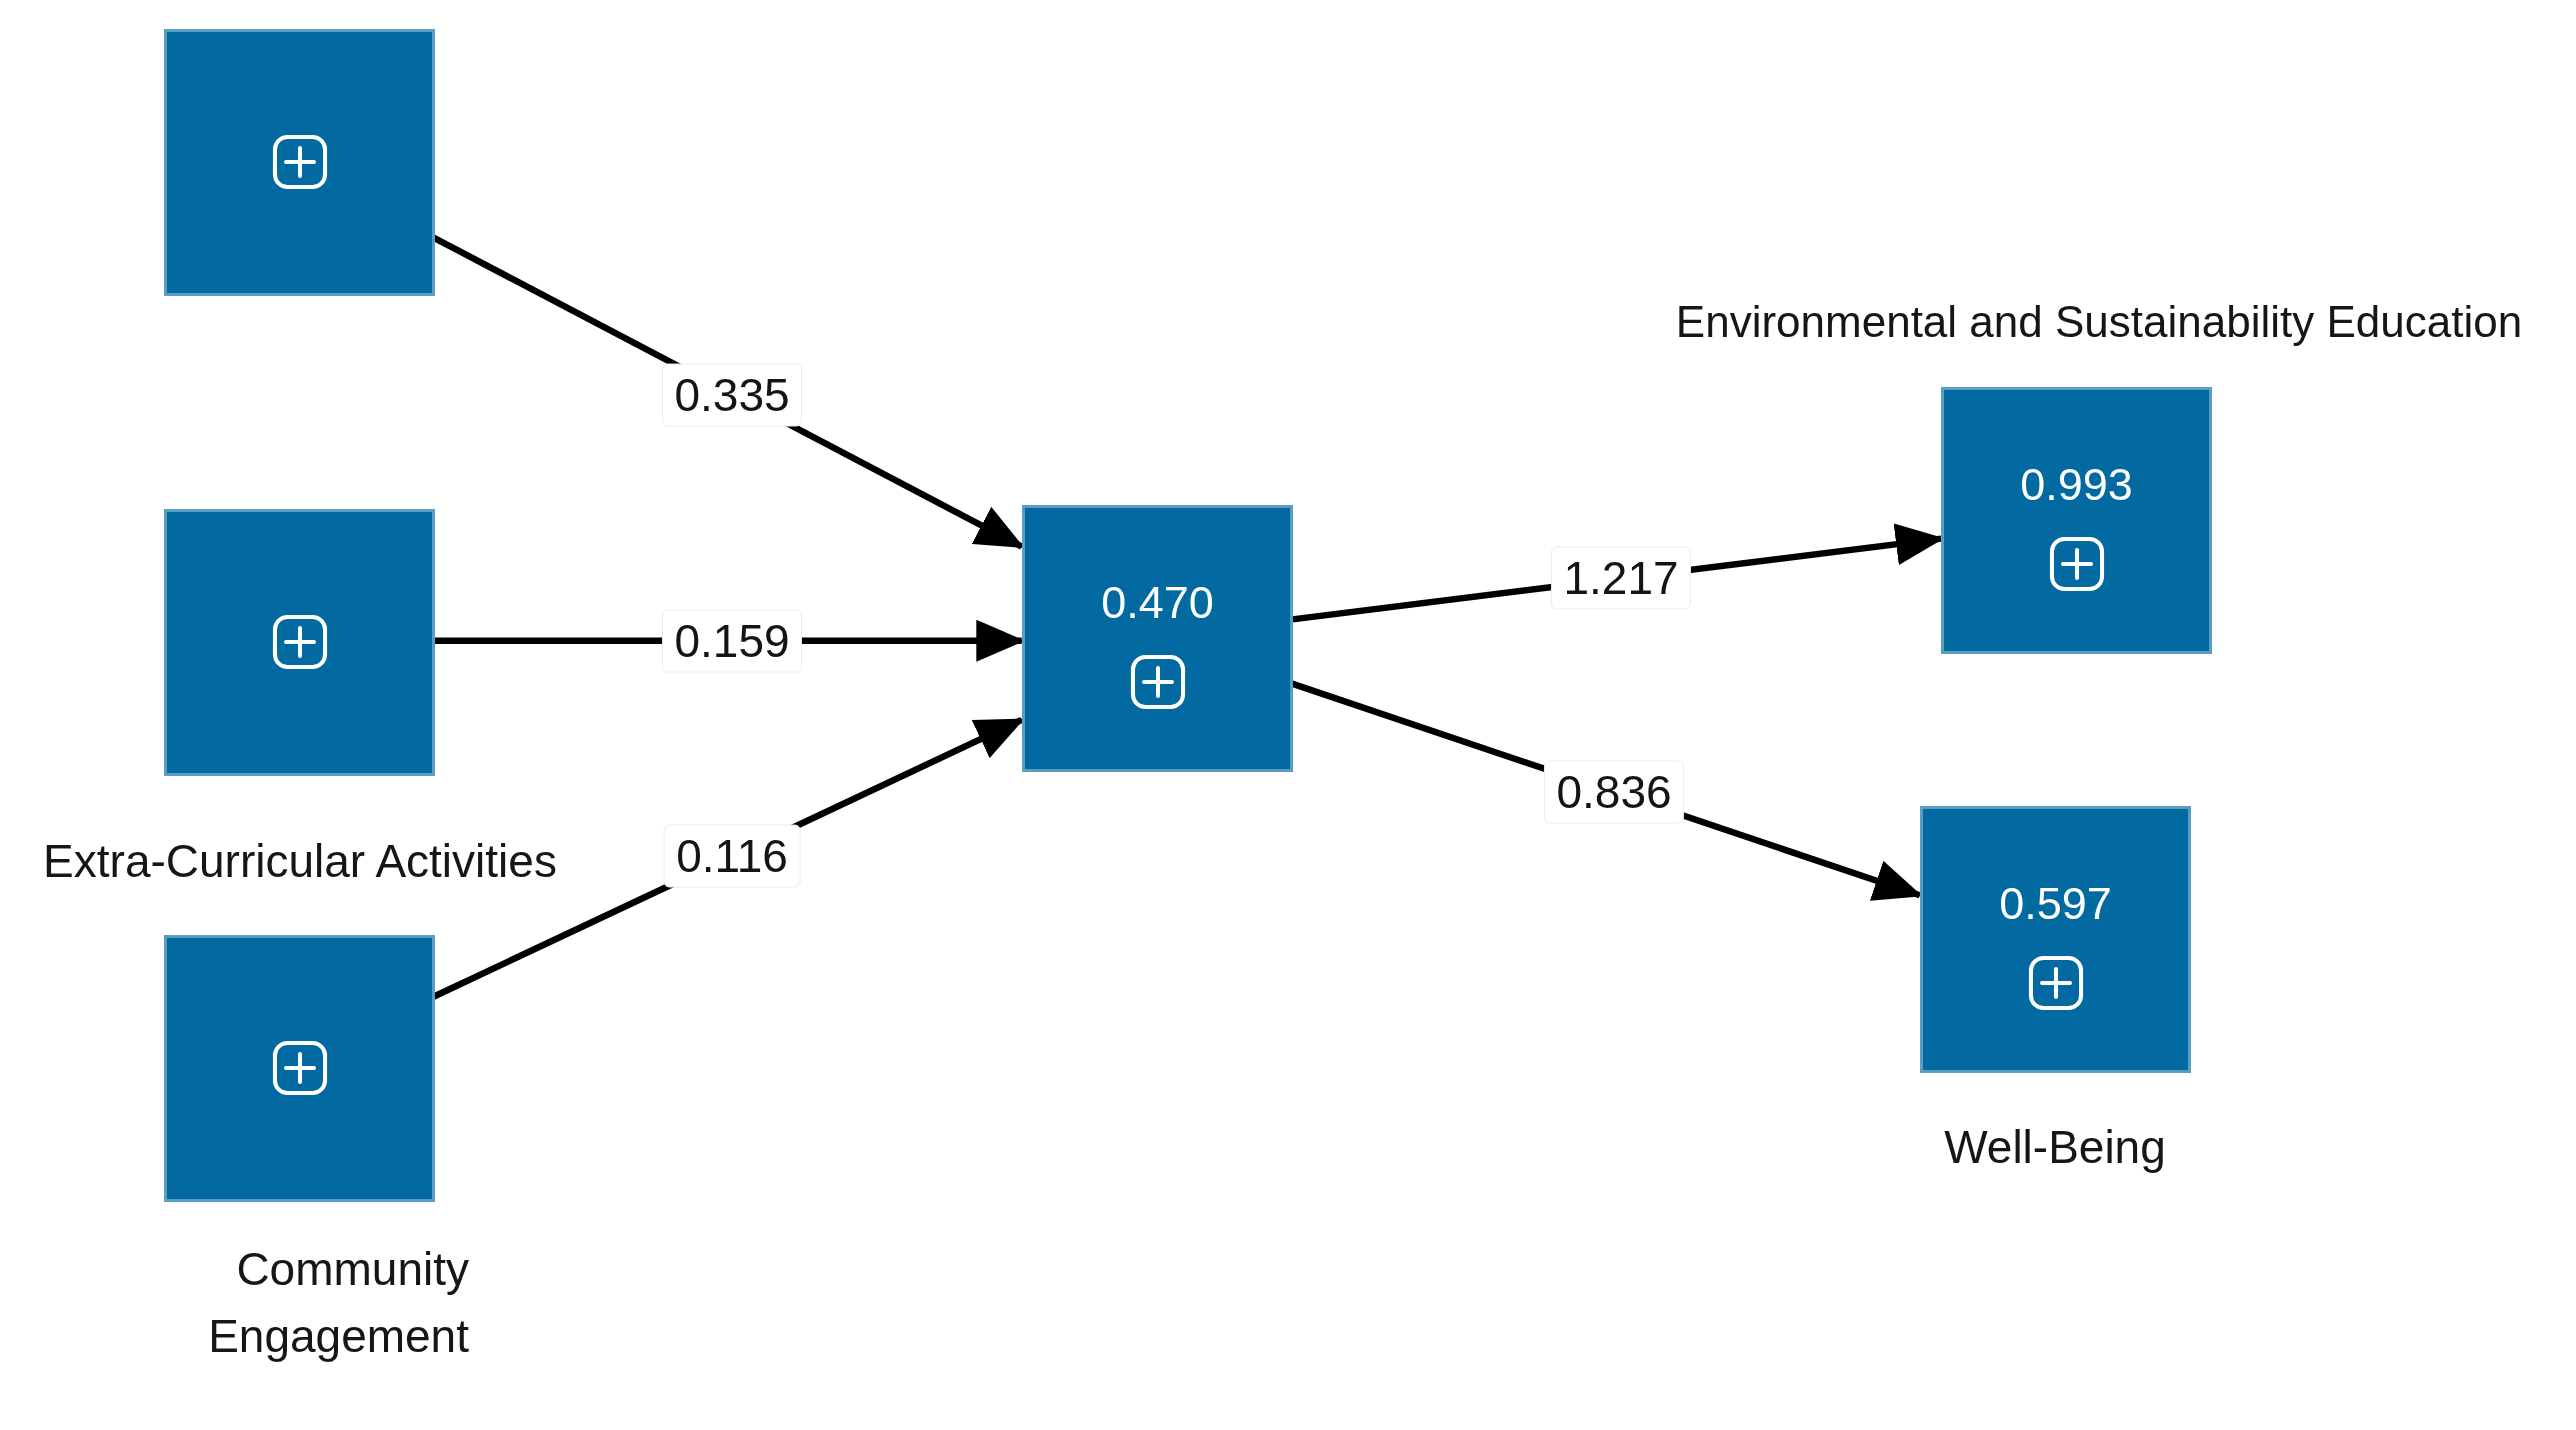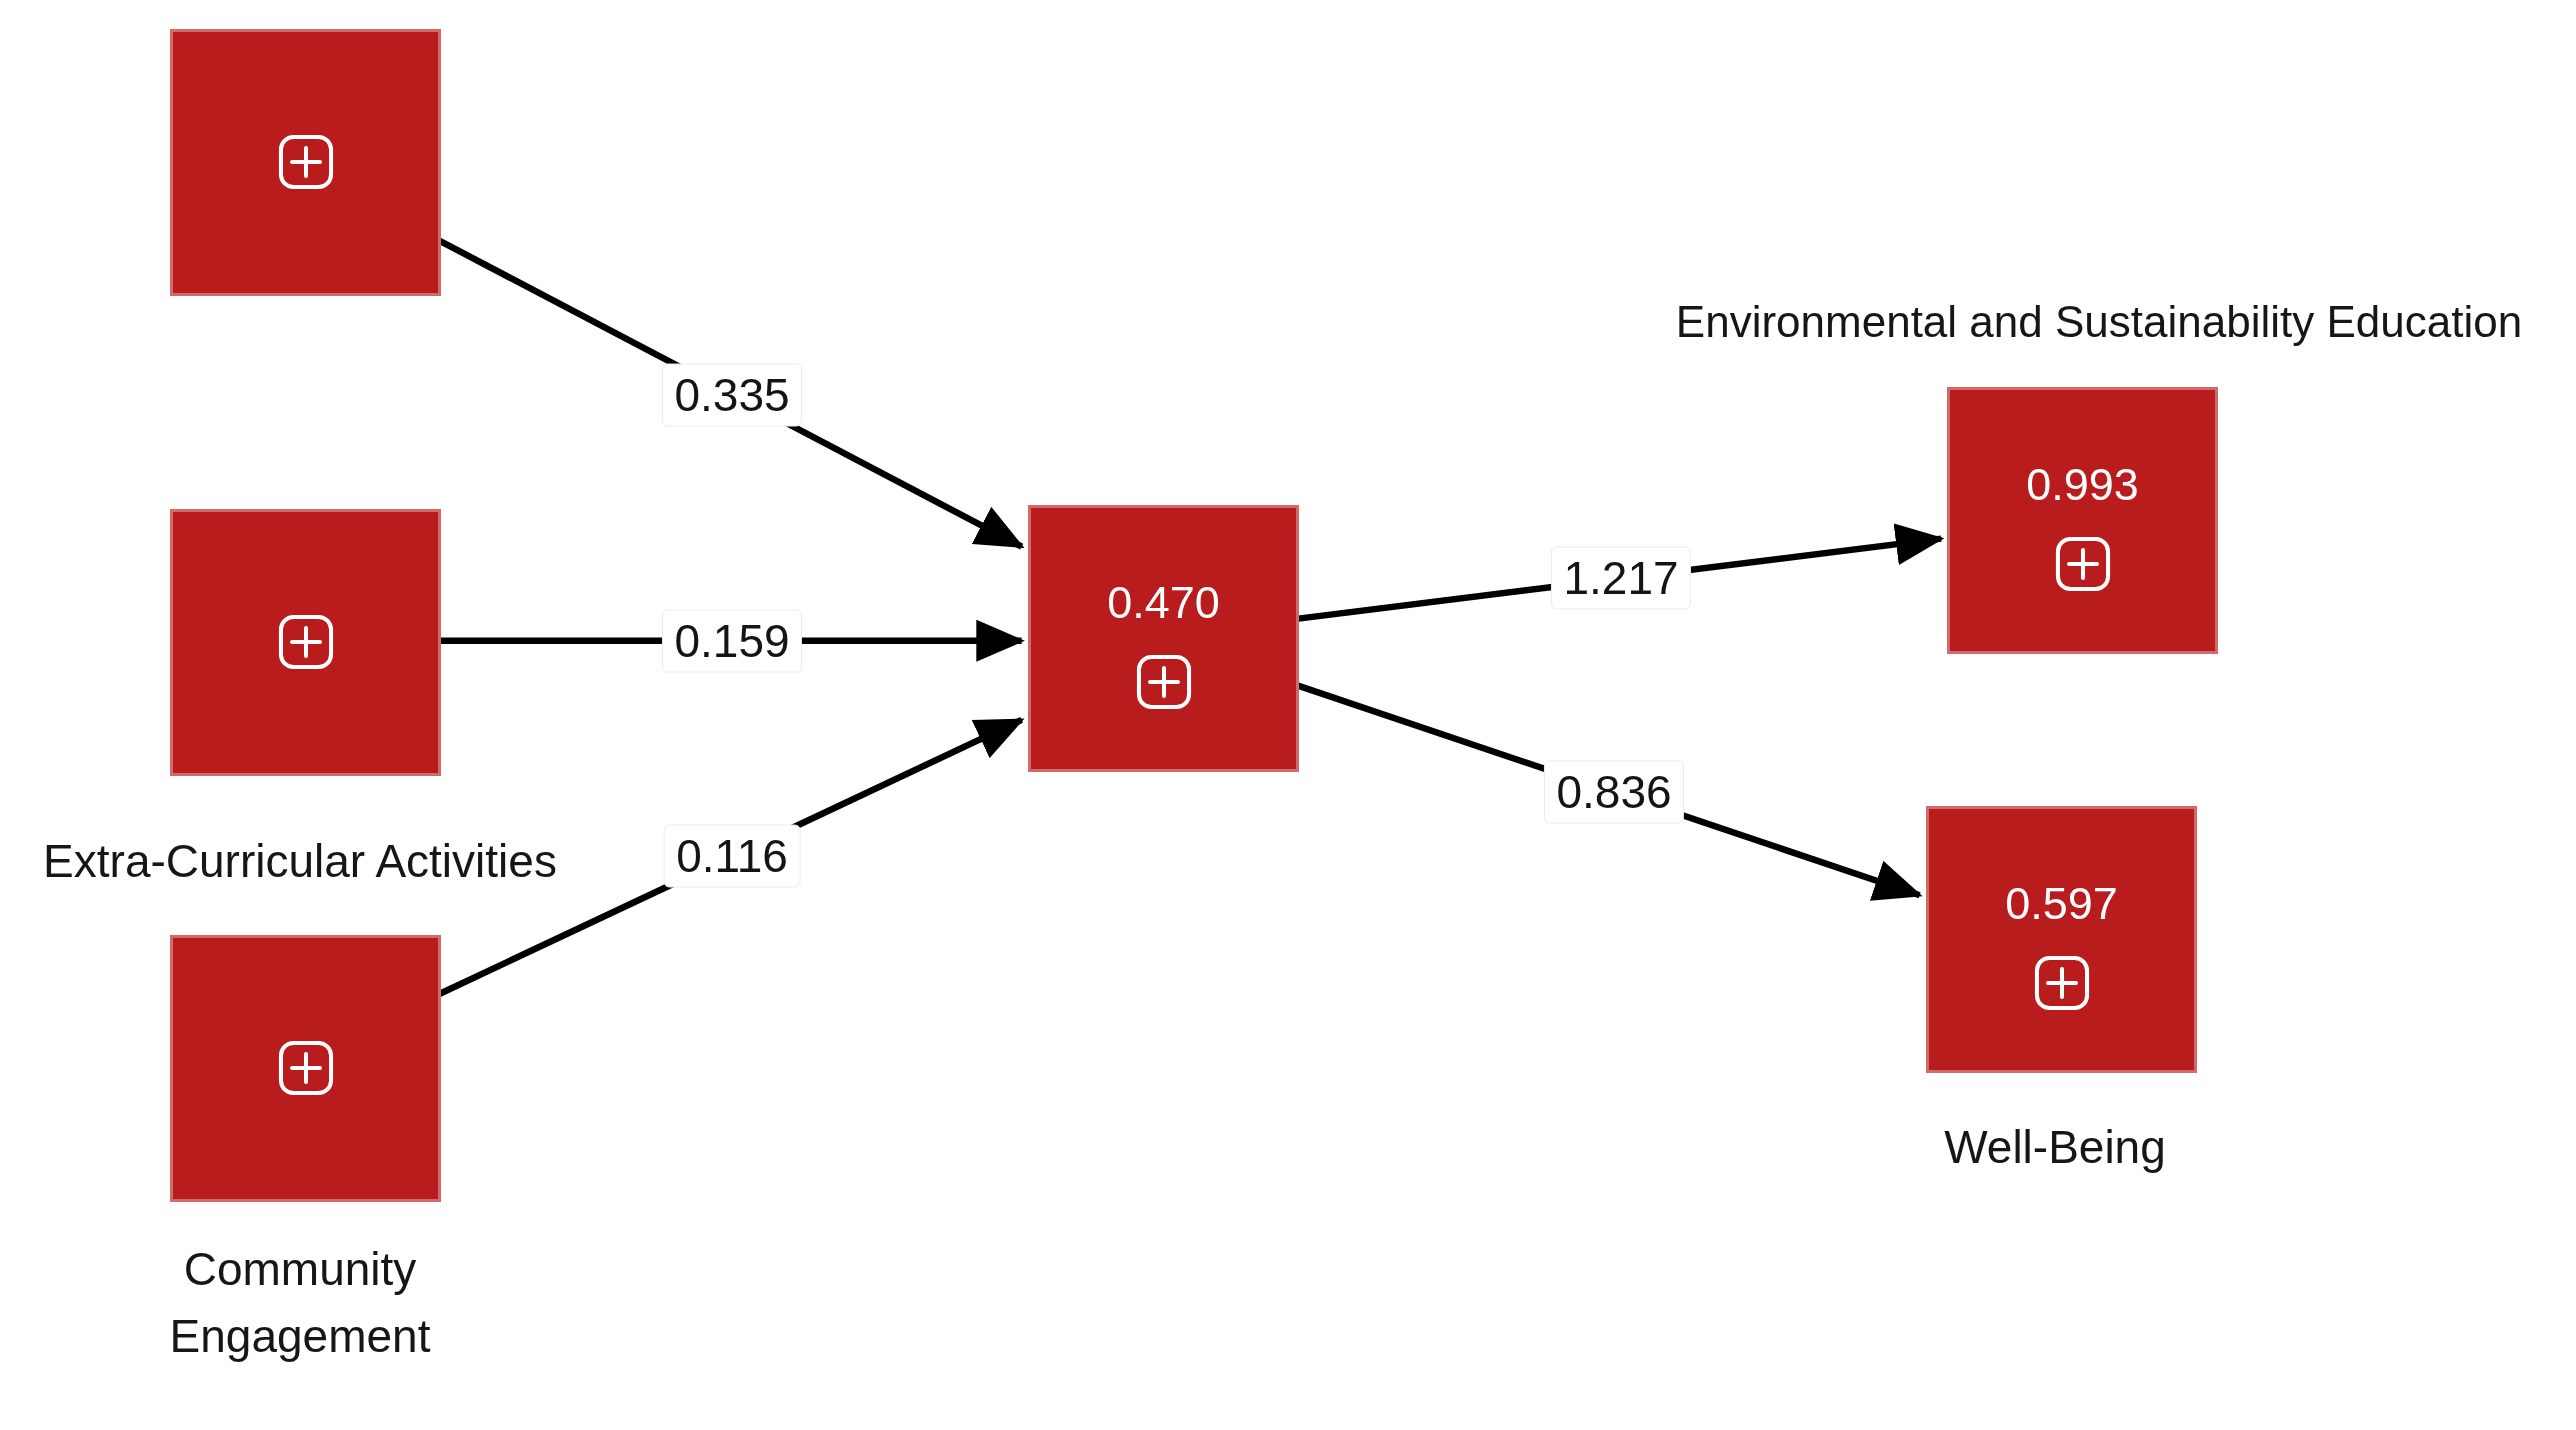--- a/index.html
+++ b/index.html
@@ -22,24 +22,23 @@
     padding: 2.9px 11.5px;
     font-size: 46px;
     line-height: 1.2;
     color: #141414;
     white-space: nowrap;
   }
   .construct {
     position: absolute;
     width: 271px;
     height: 267px;
-    background: #b91c1c;
+    background: #0369a1;
     border: 3.6px solid rgba(255,255,255,0.35);
     box-sizing: border-box;
-    margin-left: 6px;
   }
   .construct .rval {
     position: absolute;
     left: 0; right: 0;
     top: 70px;
     text-align: center;
     font-size: 45px;
     line-height: 1.1;
     color: #ffffff;
   }
@@ -51,21 +50,21 @@
     height: 56px;
   }
   .construct.plain svg.expand { top: 102px; }
   .construct.valued svg.expand { top: 146px; }
   .nlabel {
     position: absolute;
     transform: translate(-50%, -50%);
     font-size: 46px;
     color: #161616;
     white-space: nowrap;
-    text-align: center;
+    text-align: right;
     line-height: 1.45;
   }
   .nlabel.wrap { white-space: normal; }
   .nlabel.title { font-size: 44px; }
 </style>
 </head>
 <body>
 
 <div class="canvas">
 

